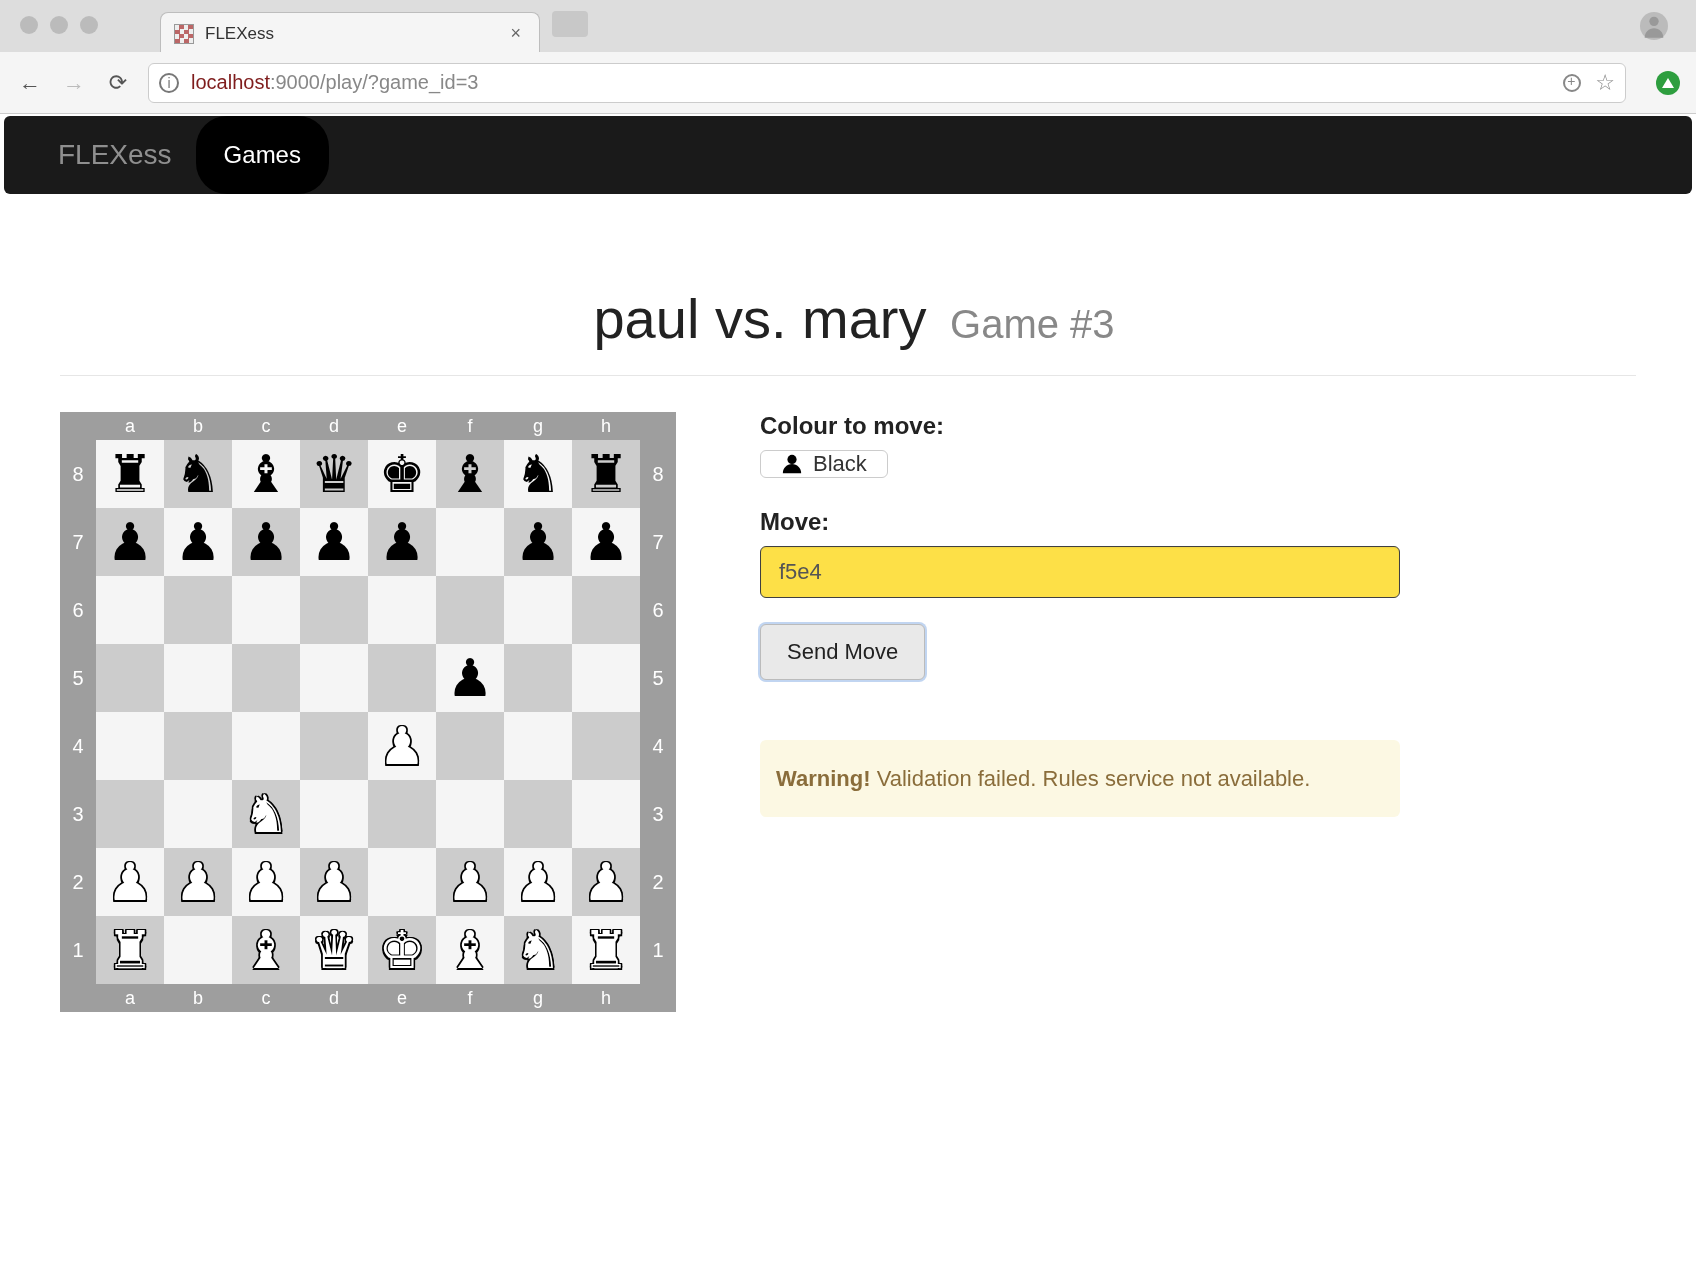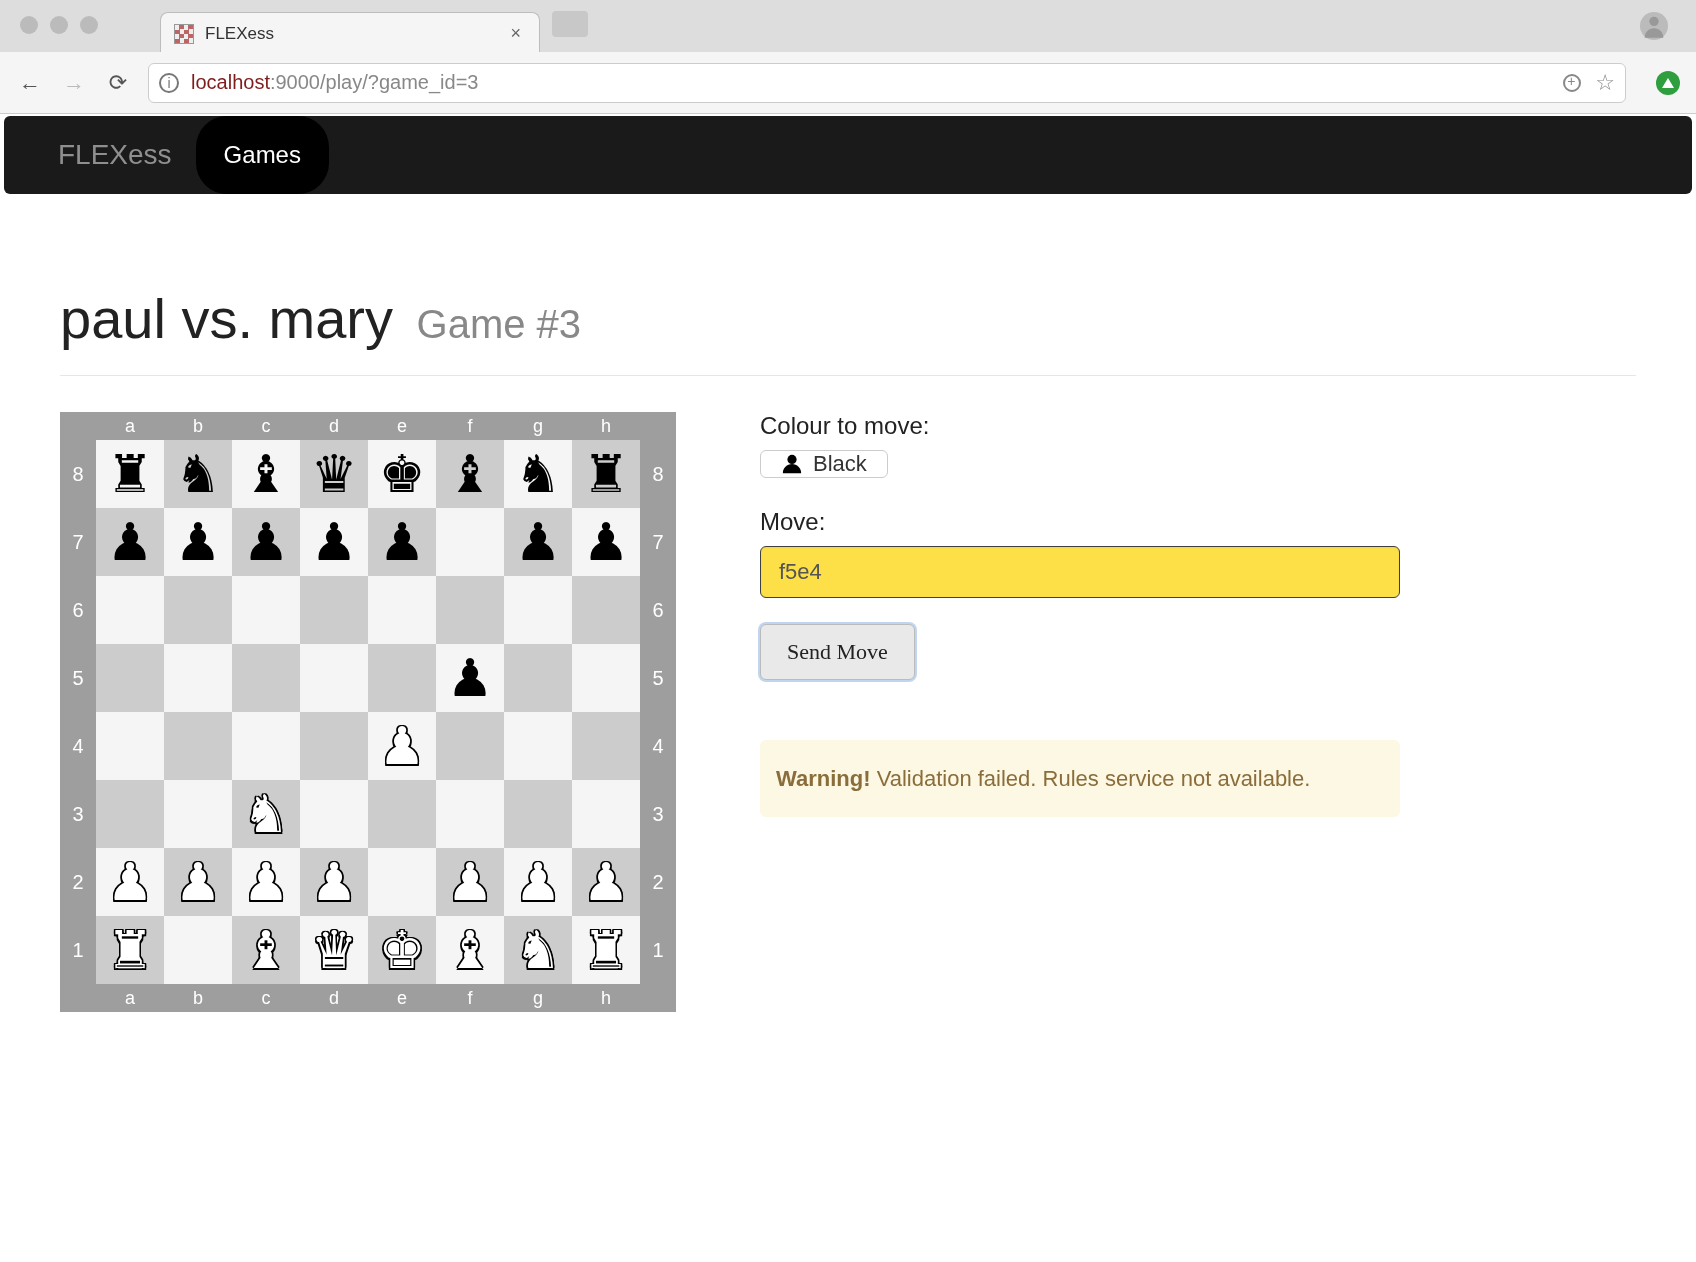--- a/index.html
+++ b/index.html
@@ -37,21 +37,21 @@
   .ext-badge { width:24px; height:24px; background:#2e9e3f; border-radius:50%; margin-left:14px; display:flex;align-items:center;justify-content:center;}
   .ext-badge:before{content:""; border-left:6px solid transparent;border-right:6px solid transparent;border-bottom:10px solid #fff; display:block;}
 
   
   .app-nav { background:#1a1a1a; color:#ddd; height:78px; display:flex; align-items:stretch; padding:0 30px; border-radius:6px; margin:2px 4px; }
   .brand { color:#8f8f8f; font-size:28px; display:flex; align-items:center; padding:0 24px; }
   .nav-item { color:#fff; background:#000; font-size:24px; display:flex; align-items:center; padding:0 28px;border-radius:31px; }
 
   
   .container { padding: 30px 60px 0 60px; }
-  h1.title { font-weight:500; font-size:56px; margin:60px 0 24px 0; color:#222;}
+  h1.title { font-weight:500; font-size:56px; margin:60px 0 24px 12px; color:#222;text-align:center;}
   h1.title .sub { color:#888; font-size:40px; font-weight:400; margin-left:8px;}
   .hr { height:1px; background:#e6e6e6; margin-bottom:36px; }
 
   .cols { display:flex; gap:60px; align-items:flex-start;}
   .left { width:640px; }
   .right { flex:1; max-width:640px;}
 
   
   .board-wrap { background:#9e9e9e; padding:0; display:inline-block; }
   .board { display:grid; grid-template-columns:36px repeat(8,68px) 36px; font-size:16px; color:#333;}
@@ -62,26 +62,26 @@
   .light { background:#f5f5f5; }
   .dark  { background:#ccc; }
   .sq .piece { font-family: "Segoe UI Symbol","Noto Sans Symbols2","DejaVu Sans","Arial Unicode MS",sans-serif; }
   .sq .piece.white { color:#fff; text-shadow:
       -1.5px -1.5px 0 #000, 1.5px -1.5px 0 #000,
       -1.5px  1.5px 0 #000, 1.5px  1.5px 0 #000,
        0 -1.5px 0 #000, 0 1.5px 0 #000, -1.5px 0 0 #000, 1.5px 0 0 #000;}
   .sq .piece.black { color:#000; }
 
   
-  .label { font-weight:400; font-size:24px; color:#222; margin-bottom:10px;}
+  .label { font-weight:700; font-size:24px; color:#222; margin-bottom:10px;}
   .badge { border:1px solid #ccc; background:#fff; color:#333; font-size:22px; padding:0 20px; border-radius:6px; display:inline-flex; align-items:center; gap:10px; margin-bottom:30px;}
   .user-ico { width:22px; height:22px; }
   .user-ico svg{display:block;}
   .input { width:100%; border:1px solid #404040; border-radius:6px; font-size:22px; padding:12px 18px; color:#555; background:#fde047; margin-bottom:26px; box-shadow: inset 0 1px 2px rgba(0,0,0,0.06);}
-  .btn { background:#e9e9e9; border:1px solid #bbb; color:#222; font-size:22px; padding:14px 26px; border-radius:6px; box-shadow:0 0 0 2px rgba(100,150,220,0.4); display:inline-block; margin-bottom:60px; cursor:default;font-family:Liberation Serif, serif;}
+  .btn { background:#e9e9e9; border:1px solid #bbb; color:#222; font-size:22px; padding:14px 26px; border-radius:6px; box-shadow:0 0 0 2px rgba(100,150,220,0.4); display:inline-block; margin-bottom:60px; cursor:default;}
   .alert { background:#fcf8e3; color:#8a6d3b; padding:22px 16px; border-radius:6px; font-size:22px; line-height:1.5;}
   .alert b { color:#8a6d3b; font-weight:700; }
 </style>
 </head>
 <body>
 <div class="viewport">
 
 <div class="chrome-top">
   <div class="traffic">
     <span></span>

